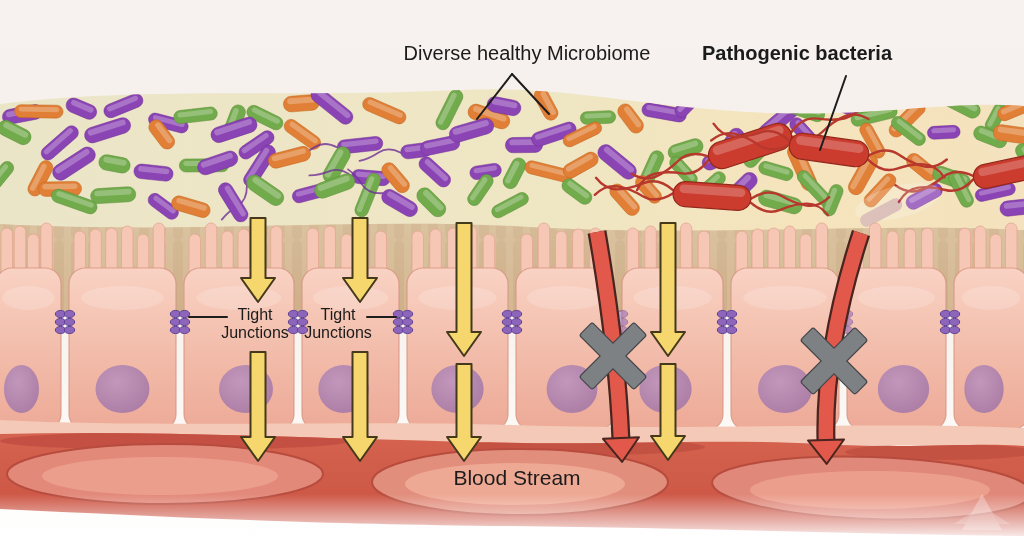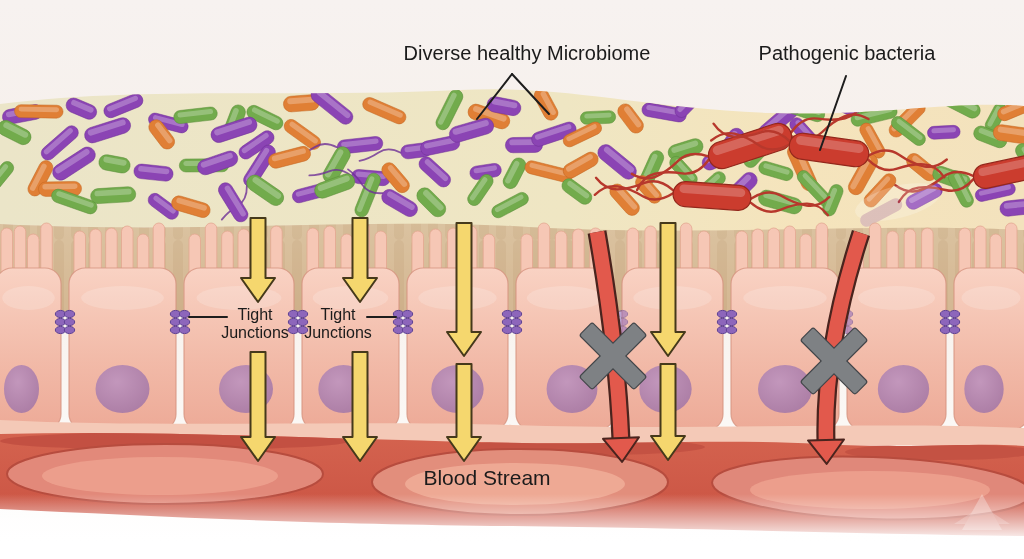--- a/index.html
+++ b/index.html
@@ -781,24 +781,24 @@
         <line x1="367" y1="317" x2="396" y2="317" stroke="#1d1d1d" stroke-width="2" stroke-linecap="round"></line>
       </g>
 
   <g opacity="0.3">
     <polygon points="982,494 962,530 1002,530" fill="#ffffff"></polygon>
     <polygon points="982,506 954,524 1010,524" fill="#ffffff" opacity="0.7"></polygon>
   </g>
 </svg>
 
 <div class="label label-top" style="left:527px;">Diverse healthy Microbiome</div>
-<div class="label label-top" style="left:847px;">Pathogenic bacteria</div>
+<div class="label label-top" style="left:797px;font-weight:bold;">Pathogenic bacteria</div>
 <div class="label label-tj" style="left:255px;">
   <div>Tight</div>
   <div>Junctions</div>
 </div>
 <div class="label label-tj" style="left:338px;">
   <div>Tight</div>
   <div>Junctions</div>
 </div>
-<div class="label label-blood" style="left:487px;">Blood Stream</div>
+<div class="label label-blood" style="left:517px;">Blood Stream</div>
 
 </div>
 
 </body></html>

